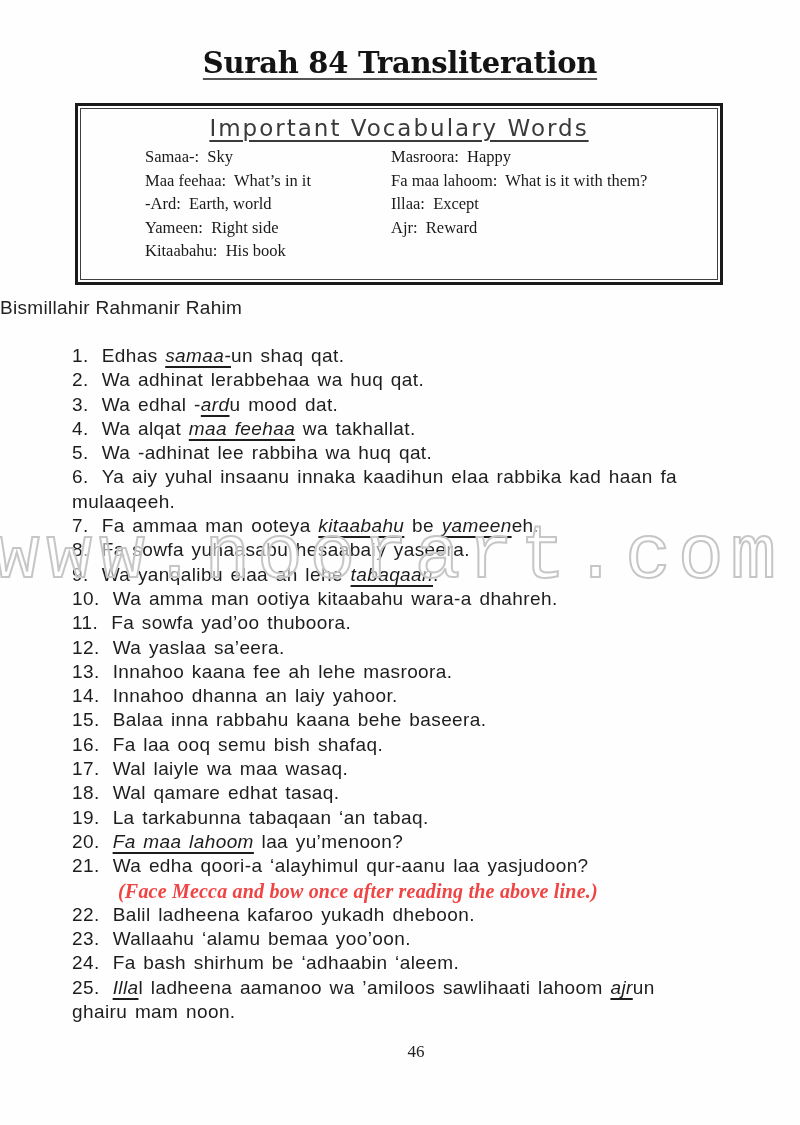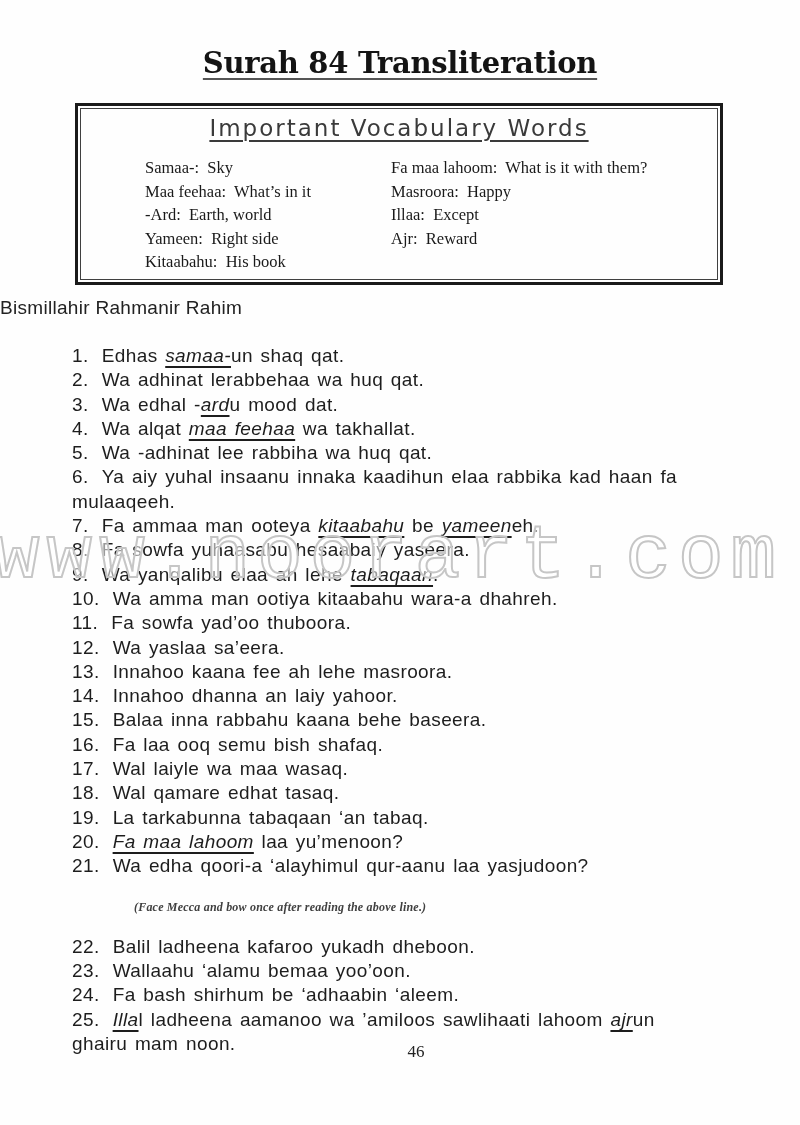--- a/index.html
+++ b/index.html
@@ -37,21 +37,21 @@
   .vocab-heading{
     text-align:center;
     font-family:"DejaVu Sans", sans-serif;
     font-size:23px;
     letter-spacing:2px;
     color:#3a3a3a;
     text-decoration:underline;
     text-decoration-thickness:1.5px;
     text-underline-offset:4px;
   }
-  .vocab-cols{display:flex;padding-left:64px;margin-top:15px;}
+  .vocab-cols{display:flex;padding-left:64px;margin-top:4px;}
   .vocab-col-left{width:246px;}
   .vocab-col-right{flex:1;}
   .vocab-entry{
     font-family:"Liberation Serif", serif;
     font-size:16.5px;
     line-height:23.6px;
     white-space:pre-wrap;
     color:#1a1a1a;
   }
   
@@ -73,29 +73,29 @@
   }
   .verse .num{margin-right:13px;}
   .verse .vtext{white-space:pre-wrap;}
   .verse u{
     text-decoration:underline;
     text-decoration-thickness:1.6px;
     text-underline-offset:3.5px;
     font-style:italic;
   }
   .note{
-    margin:16px;
+    margin:0;
     padding-left:46px;
     font-family:"Liberation Serif", serif;
     font-weight:700;
     font-style:italic;
-    font-size:12px;
+    font-size:20px;
     line-height:24.3px;
     letter-spacing:0.2px;
-    color:#404040;
+    color:#ef4444;
   }
   
   .page-number{
     position:absolute;top:1042px;left:16px;width:100%;
     text-align:center;
     font-family:"Liberation Serif", serif;
     font-size:17px;color:#222;
   }
   
   .watermark{
@@ -127,22 +127,22 @@
       <div class="vocab-heading">Important Vocabulary Words</div>
       <div class="vocab-cols">
         <div class="vocab-col-left">
             <div class="vocab-entry">Samaa-:  Sky</div>
             <div class="vocab-entry">Maa feehaa:  What’s in it</div>
             <div class="vocab-entry">-Ard:  Earth, world</div>
             <div class="vocab-entry">Yameen:  Right side</div>
             <div class="vocab-entry">Kitaabahu:  His book</div>
           </div>
         <div class="vocab-col-right">
+            <div class="vocab-entry">Masroora:  Happy</div>
             <div class="vocab-entry">Fa maa lahoom:  What is it with them?</div>
-            <div class="vocab-entry">Masroora:  Happy</div>
             <div class="vocab-entry">Illaa:  Except</div>
             <div class="vocab-entry">Ajr:  Reward</div>
           </div>
       </div>
     </div>
   </div>
 
   <div class="bismillah">Bismillahir Rahmanir Rahim</div>
 
   <div class="verse-list">

